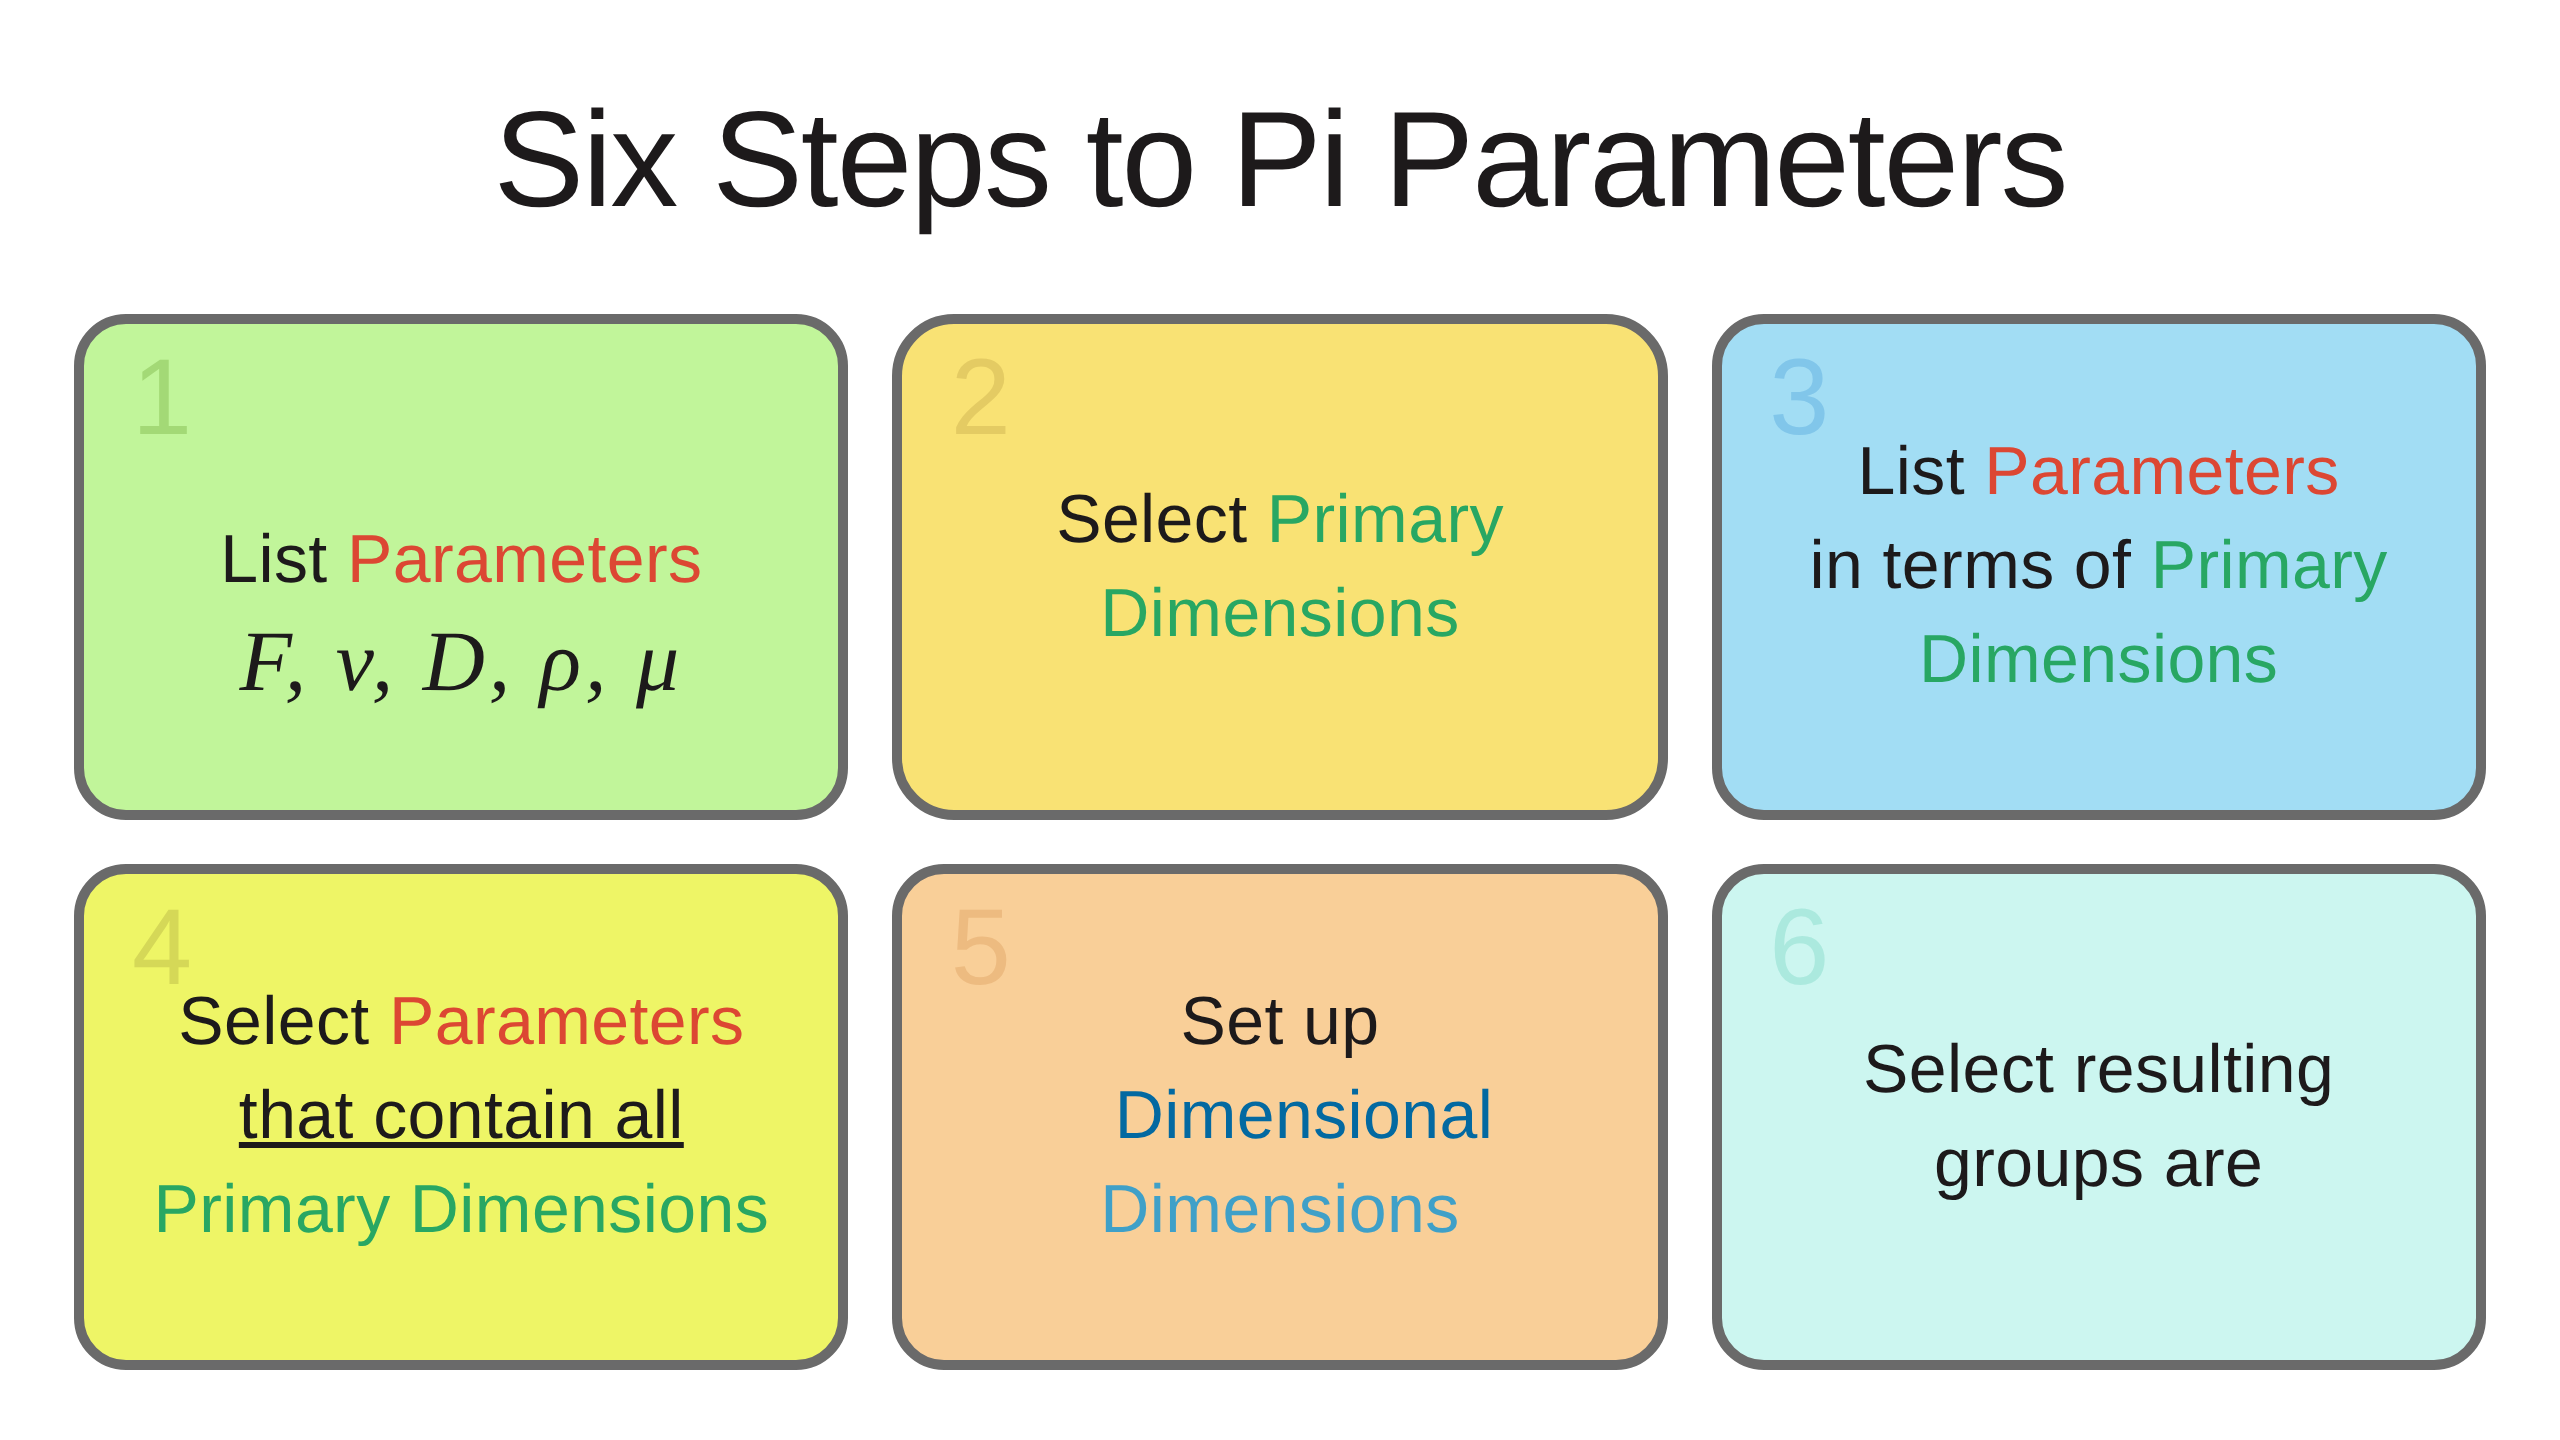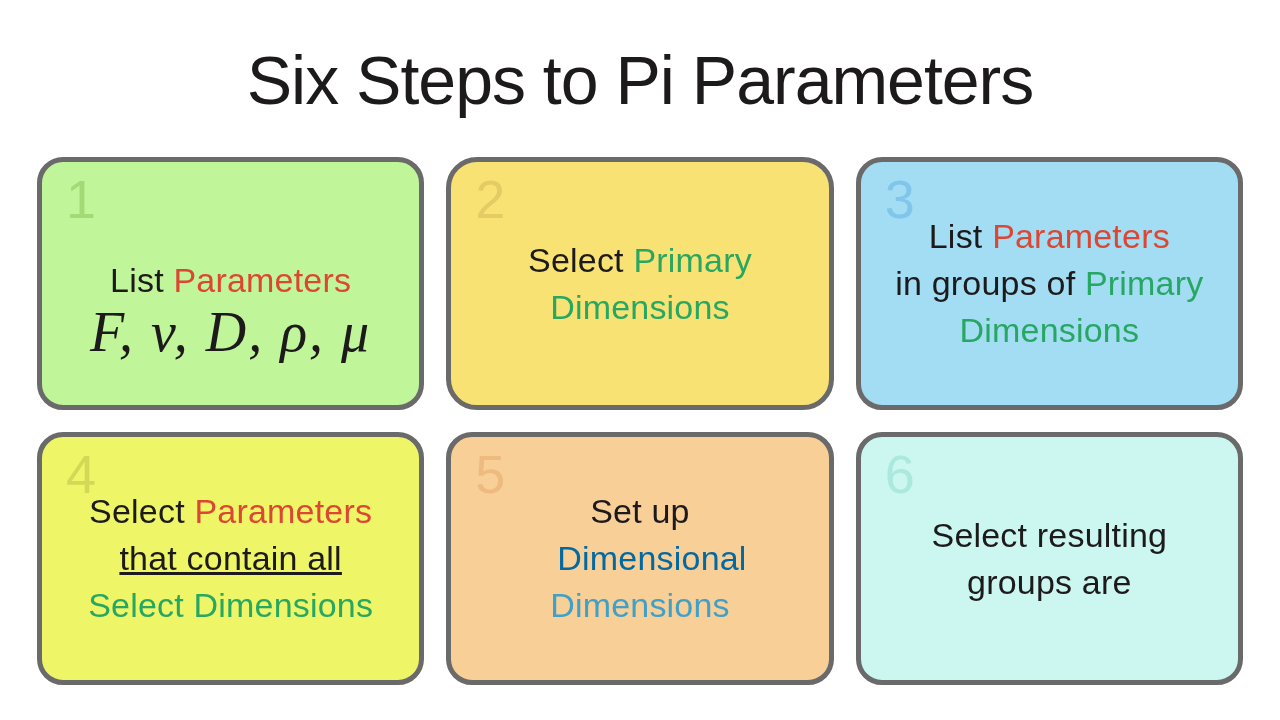--- a/index.html
+++ b/index.html
@@ -63,21 +63,21 @@
     font-size: 34px;
     font-weight: 500;
     line-height: 47px;
     letter-spacing: 0.2px;
     padding: 0 8px;
   }
   .content .line { display: block; }
   .formula {
     font-family: "Liberation Serif", serif;
     font-style: italic;
-    font-size: 56px;
+    font-size: 43px;
     line-height: 56px;
     letter-spacing: 2px;
   }
   .offset-down { padding-top: 50px; }
 </style>
 </head>
 <body>
 
 <div class="page">
   <h1 class="title">Six Steps to Pi Parameters</h1>
@@ -93,30 +93,30 @@
         <span class="num" style="color: rgb(228, 203, 99);">2</span>
         <div class="content">
           <span class="line"><span style="color: rgb(29, 26, 27);">Select </span><span style="color: rgb(40, 167, 99);">Primary</span></span>
           <span class="line"><span style="color: rgb(40, 167, 99);">Dimensions</span></span>
         </div>
       </div>
       <div class="box" style="background: rgb(162, 221, 244); border-color: rgb(106, 106, 106);">
         <span class="num" style="color: rgb(129, 198, 234);">3</span>
         <div class="content">
           <span class="line"><span style="color: rgb(29, 26, 27);">List </span><span style="color: rgb(220, 71, 51);">Parameters</span></span>
-          <span class="line"><span style="color: rgb(29, 26, 27);">in groups of </span><span style="color: rgb(40, 167, 99);">Primary</span></span>
+          <span class="line"><span style="color: rgb(29, 26, 27);">in terms of </span><span style="color: rgb(40, 167, 99);">Primary</span></span>
           <span class="line"><span style="color: rgb(40, 167, 99);">Dimensions</span></span>
         </div>
       </div>
       <div class="box" style="background: rgb(238, 245, 102); border-color: rgb(106, 106, 106);">
         <span class="num" style="color: rgb(213, 216, 87);">4</span>
         <div class="content">
           <span class="line"><span style="color: rgb(29, 26, 27);">Select </span><span style="color: rgb(220, 71, 51);">Parameters</span></span>
           <span class="line"><span style="color: rgb(29, 26, 27); text-decoration: underline;">that contain all</span></span>
-          <span class="line"><span style="color: rgb(40, 167, 99);">Select Dimensions</span></span>
+          <span class="line"><span style="color: rgb(40, 167, 99);">Primary Dimensions</span></span>
         </div>
       </div>
       <div class="box" style="background: rgb(249, 207, 152); border-color: rgb(106, 106, 106);">
         <span class="num" style="color: rgb(237, 187, 128);">5</span>
         <div class="content">
           <span class="line"><span style="color: rgb(29, 26, 27);">Set up</span></span>
           <span class="line"><span style="color: #0369a1; margin-left: 24px;">Dimensional</span></span>
           <span class="line"><span style="color: rgb(63, 160, 200);">Dimensions</span></span>
         </div>
       </div>

